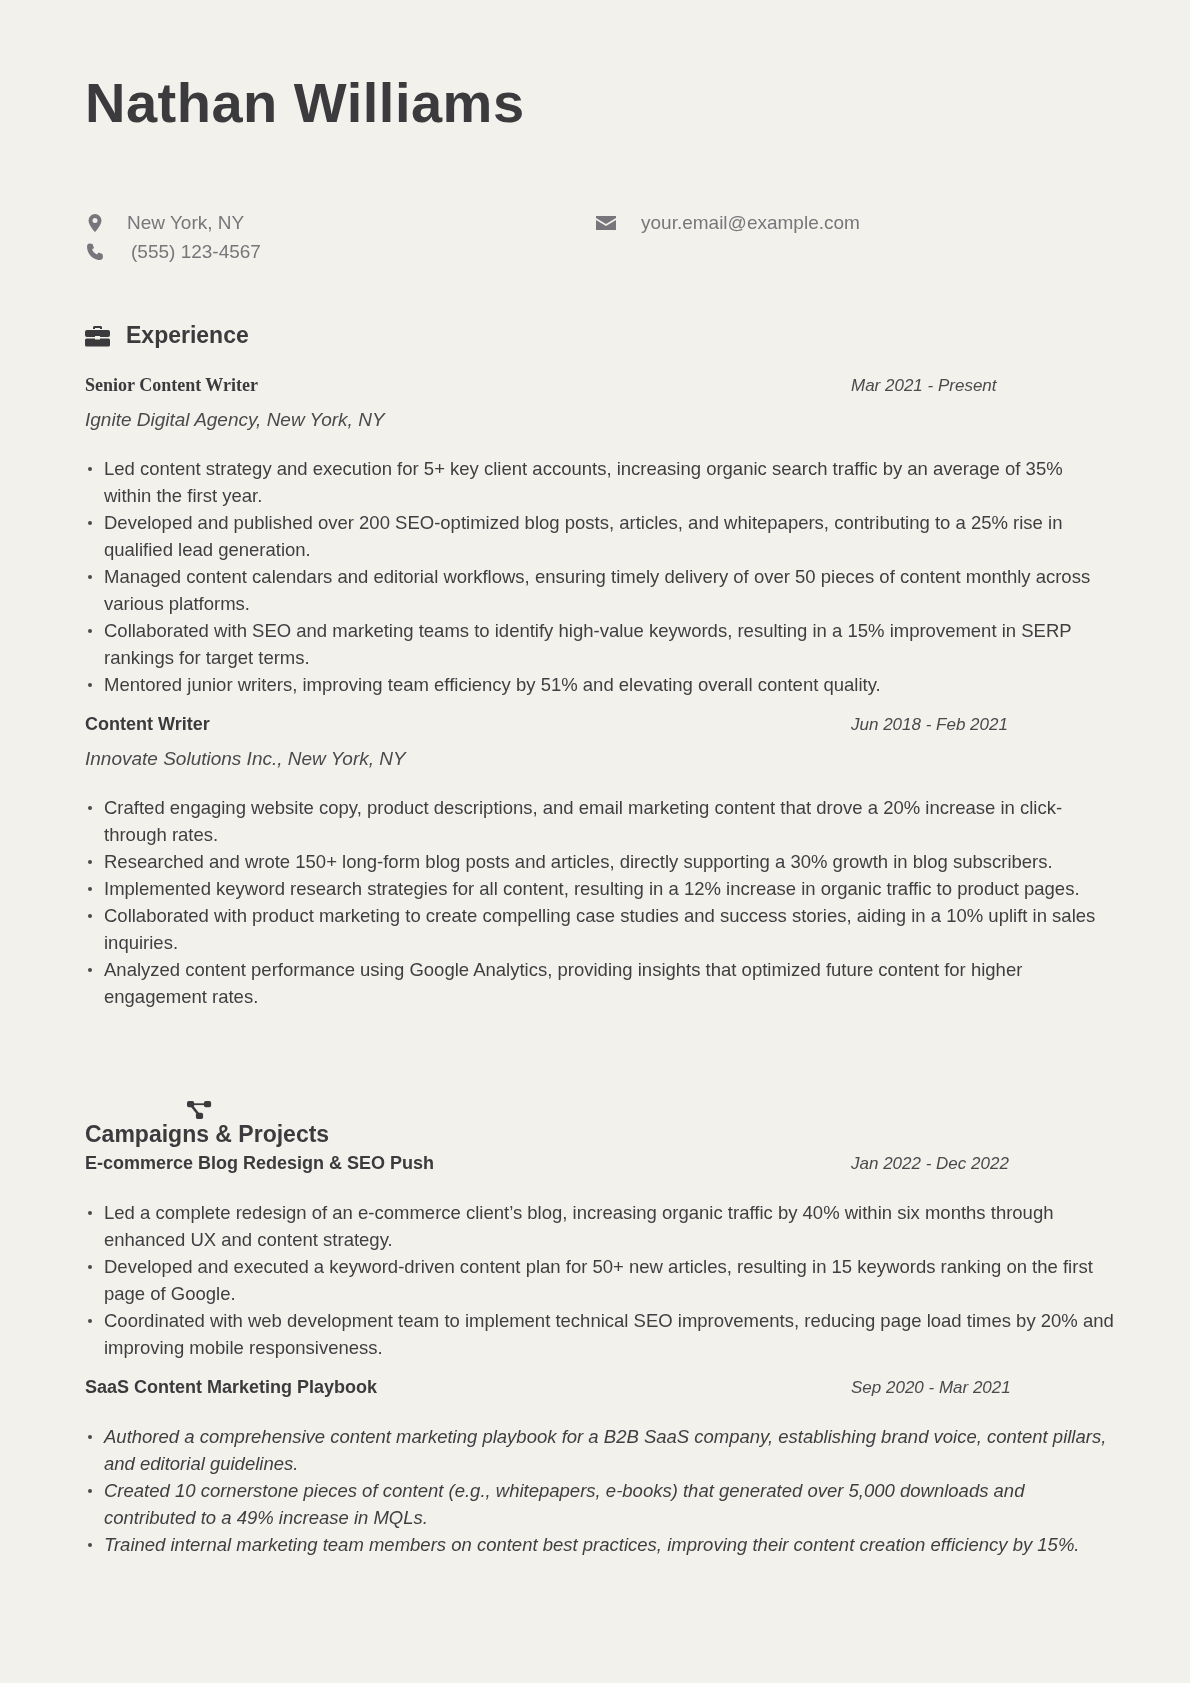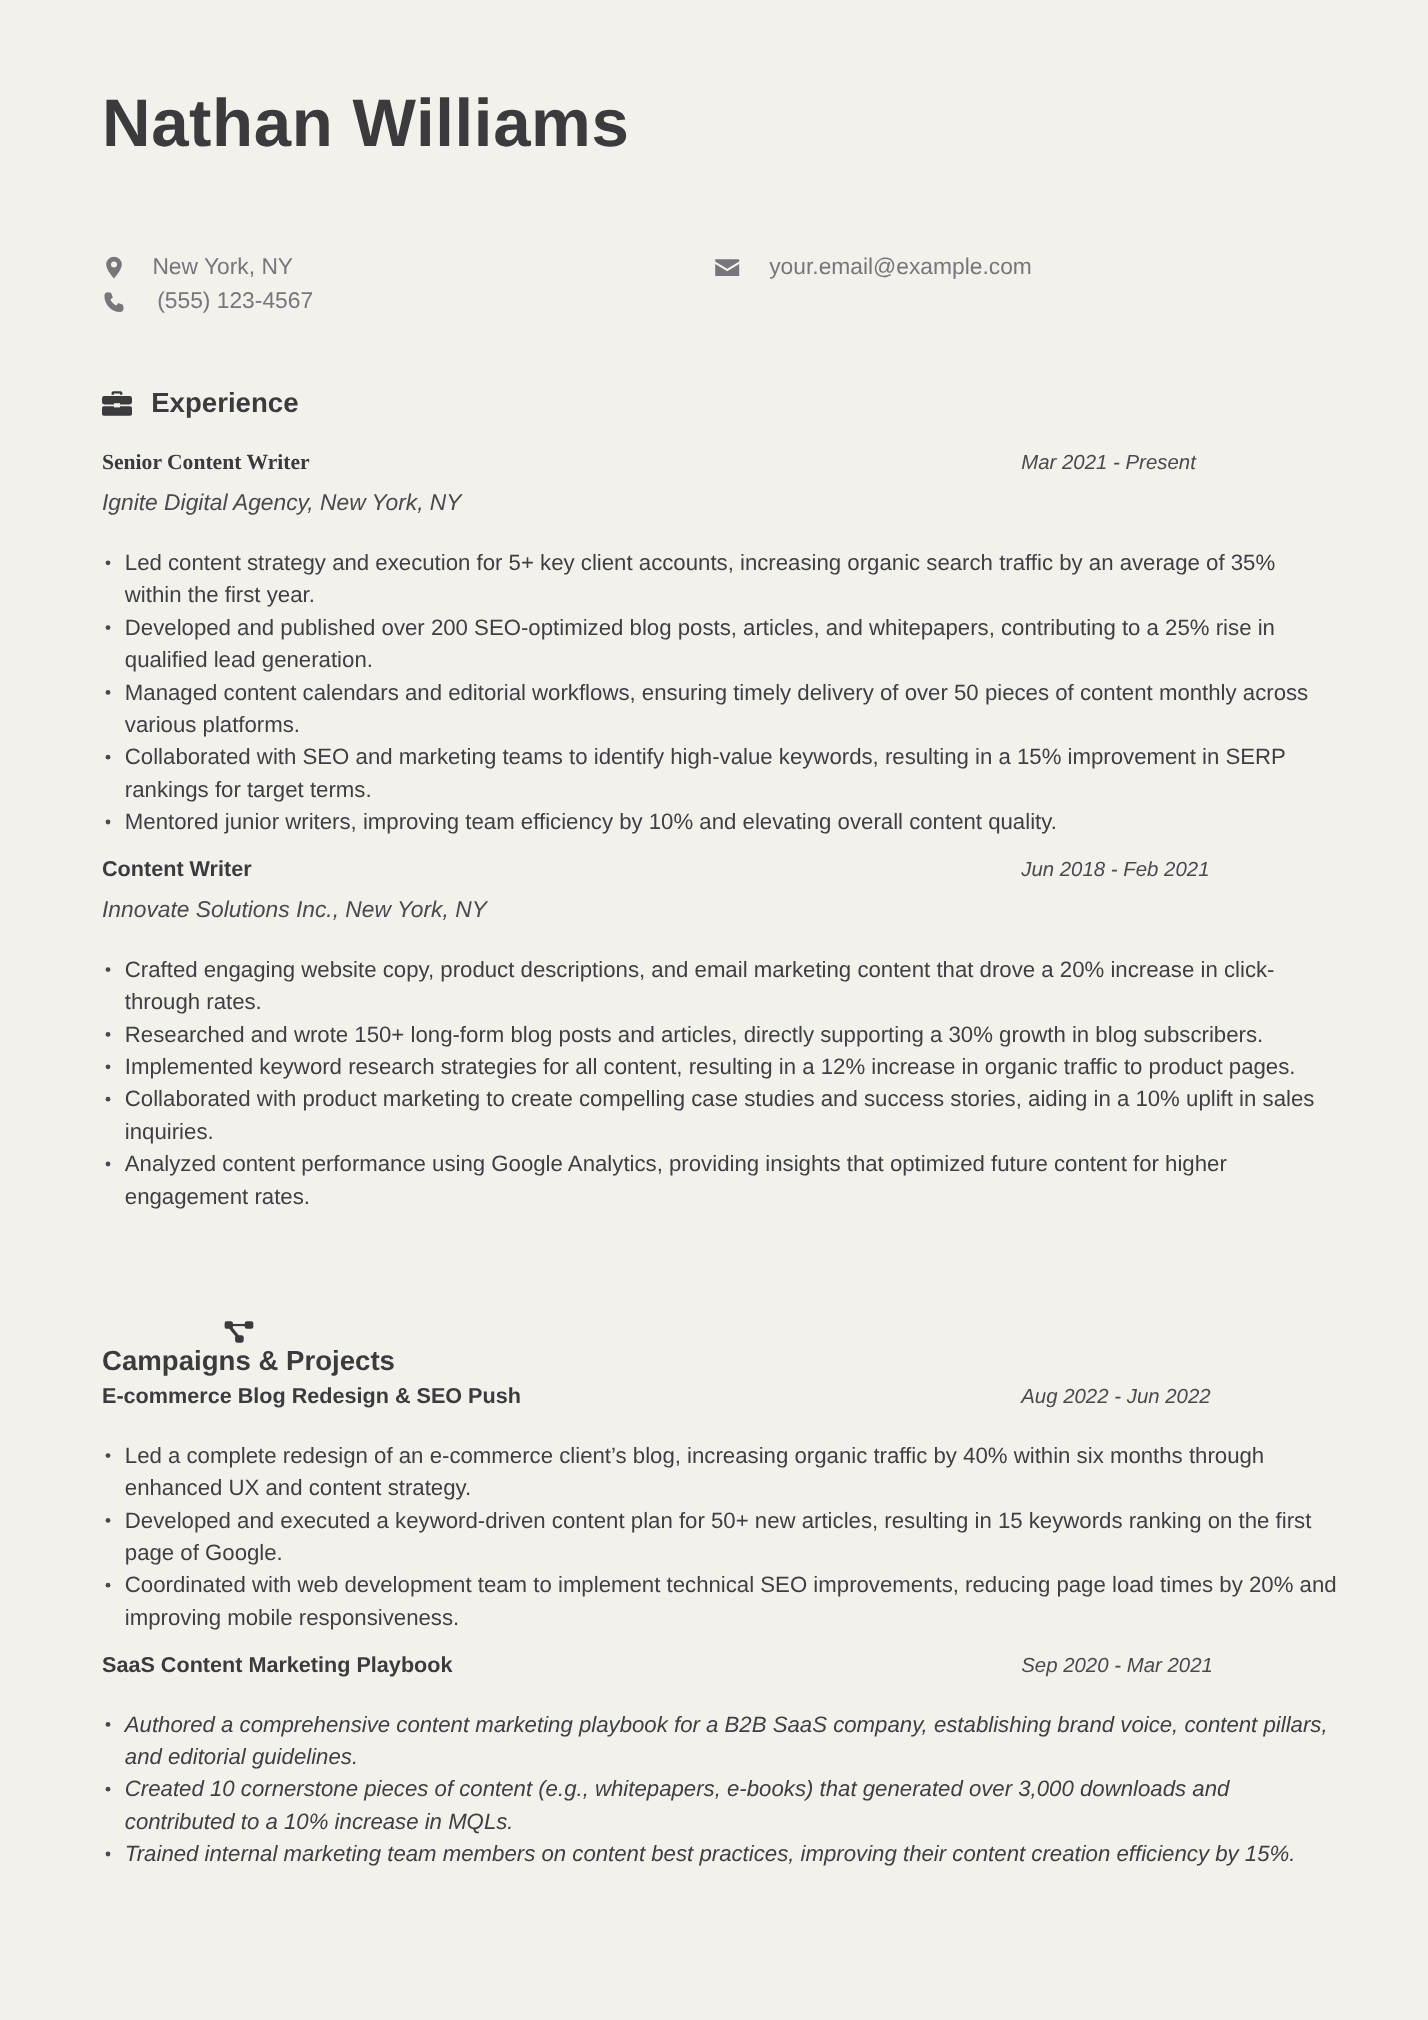--- a/index.html
+++ b/index.html
@@ -93,21 +93,21 @@
   </div>
 
   <div class="entry-title" style="top:375px;font-family:Liberation Serif, serif;">Senior Content Writer</div>
   <div class="entry-date" style="top:376px;">Mar 2021 - Present</div>
   <div class="entry-sub" style="top:409px;">Ignite Digital Agency, New York, NY</div>
   <ul class="bullets" style="top:455px;">
     <li>Led content strategy and execution for 5+ key client accounts, increasing organic search traffic by an average of 35% within the first year.</li>
     <li>Developed and published over 200 SEO-optimized blog posts, articles, and whitepapers, contributing to a 25% rise in qualified lead generation.</li>
     <li>Managed content calendars and editorial workflows, ensuring timely delivery of over 50 pieces of content monthly across various platforms.</li>
     <li>Collaborated with SEO and marketing teams to identify high-value keywords, resulting in a 15% improvement in SERP rankings for target terms.</li>
-    <li>Mentored junior writers, improving team efficiency by 10% and elevating overall content quality.</li>
+    <li>Mentored junior writers, improving team efficiency by 51% and elevating overall content quality.</li>
   </ul>
 
   <div class="entry-title" style="top:714px;">Content Writer</div>
   <div class="entry-date" style="top:715px;font-style:italic;">Jun 2018 - Feb 2021</div>
   <div class="entry-sub" style="top:748px;">Innovate Solutions Inc., New York, NY</div>
   <ul class="bullets" style="top:794px;">
     <li>Crafted engaging website copy, product descriptions, and email marketing content that drove a 20% increase in click-through rates.</li>
     <li>Researched and wrote 150+ long-form blog posts and articles, directly supporting a 30% growth in blog sub­scribers.</li>
     <li>Implemented keyword research strategies for all content, resulting in a 12% increase in organic traffic to prod­uct pages.</li>
     <li>Collaborated with product marketing to create compelling case studies and success stories, aiding in a 10% uplift in sales inquiries.</li>
@@ -121,28 +121,28 @@
           <rect x="19" y="1" width="8" height="7" rx="2" fill="#3b3a3d"></rect>
           <rect x="10" y="14" width="8" height="7" rx="2" fill="#3b3a3d"></rect>
           <rect x="7" y="3.5" width="13" height="2" fill="#3b3a3d"></rect>
           <path d="M5 6l8 10" stroke="#3b3a3d" stroke-width="3"></path>
         </svg>
     </span>
     <span>Campaigns &amp; Projects</span>
   </div>
 
   <div class="entry-title" style="top:1153px;">E-commerce Blog Redesign &amp; SEO Push</div>
-  <div class="entry-date" style="top:1154px;">Aug 2022 - Jun 2022</div>
+  <div class="entry-date" style="top:1154px;">Jan 2022 - Dec 2022</div>
   <ul class="bullets" style="top:1199px;">
     <li>Led a complete redesign of an e-commerce client’s blog, increasing organic traffic by 40% within six months through enhanced UX and content strategy.</li>
     <li>Developed and executed a keyword-driven content plan for 50+ new articles, resulting in 15 keywords ranking on the first page of Google.</li>
     <li>Coordinated with web development team to implement technical SEO improvements, reducing page load times by 20% and improving mobile responsiveness.</li>
   </ul>
 
   <div class="entry-title" style="top:1377px;">SaaS Content Marketing Playbook</div>
   <div class="entry-date" style="top:1378px;">Sep 2020 - Mar 2021</div>
   <ul class="bullets" style="top:1423px;font-style:italic;">
     <li>Authored a comprehensive content marketing playbook for a B2B SaaS company, establishing brand voice, content pillars, and editorial guidelines.</li>
-    <li>Created 10 cornerstone pieces of content (e.g., whitepapers, e-books) that generated over 3,000 downloads and contributed to a 10% increase in MQLs.</li>
+    <li>Created 10 cornerstone pieces of content (e.g., whitepapers, e-books) that generated over 5,000 downloads and contributed to a 49% increase in MQLs.</li>
     <li>Trained internal marketing team members on content best practices, improving their content creation efficiency by 15%.</li>
   </ul>
 
 </div>
 
 </body></html>

